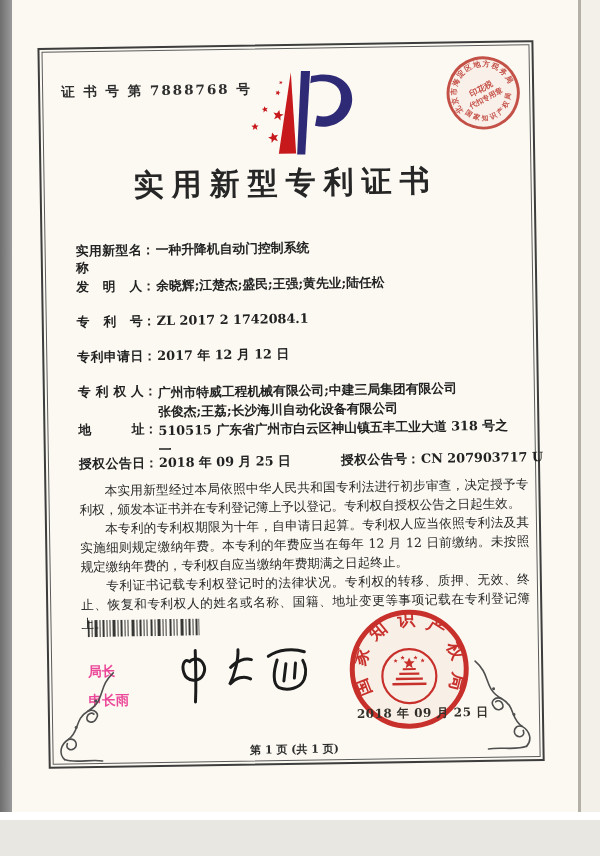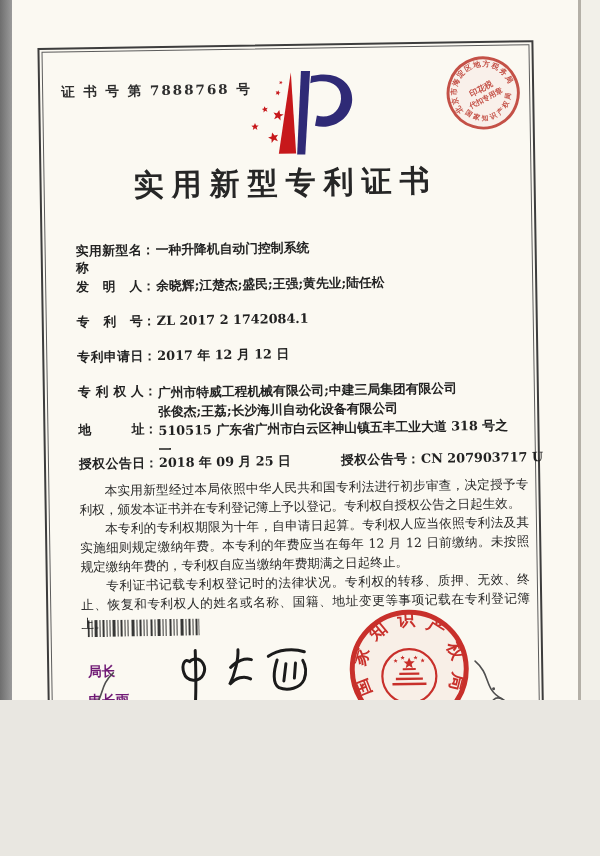--- a/index.html
+++ b/index.html
@@ -1,16 +1,16 @@
 <!DOCTYPE html>
 <html><head>
 <meta charset="utf-8">
 <style>
   html,body{margin:0;padding:0;background:#e9e7e1;}
-  .screen{position:relative;width:600px;height:700px;overflow:hidden;background:#ffffff;
+  .screen{position:relative;width:600px;height:820px;overflow:hidden;background:#ffffff;
           font-family:"DejaVu Serif", serif;color:#2b2b2b;}
   
   .paper{position:absolute;left:12px;top:0;width:588px;height:812px;background:#fbf9f2;}
   .scan-strip{position:absolute;left:0;top:0;width:12px;height:812px;
               background:linear-gradient(90deg,#6e6e6e,#9b9b9b);}
   .page-edge{position:absolute;left:578px;top:0;width:3px;height:812px;background:rgba(110,104,92,.5);}
   .outer-right{position:absolute;left:581px;top:0;width:19px;height:812px;background:#f2f0e9;}
   .scan-footer{position:absolute;left:0;top:812px;width:600px;height:44px;background:#ffffff;}
 
   
@@ -32,21 +32,21 @@
   .fvalue.multi{white-space:normal;width:372px;line-height:19px;}
   .gno{position:absolute;left:262px;top:0;}
   .gno .flabel{width:66px;}
   .gno .fvalue{left:80px;}
 
   .paras{position:absolute;left:78px;top:478px;width:449px;}
   .paras p{margin:0;font-size:12.6px;line-height:19px;font-weight:500;color:#292929;
            text-align:justify;text-indent:2em;}
 
   .barcode{position:absolute;left:84px;top:617px;width:112px;height:17px;}
-  .director{position:absolute;left:84px;top:660px;font-size:13.5px;font-weight:600;color:#701a75;}
+  .director{position:absolute;left:84px;top:660px;font-size:13.5px;font-weight:600;color:#ec4899;}
   .director div{margin-bottom:11px;}
   .signature{position:absolute;left:170px;top:642px;width:152px;height:64px;transform:rotate(-3deg);}
 
   .seal{position:absolute;left:342px;top:608px;width:126px;height:126px;opacity:.93;}
   .seal-date{position:absolute;left:352px;top:707px;font-size:12px;font-weight:700;
              letter-spacing:.5px;color:#33302b;white-space:nowrap;z-index:5;}
   .page-num{position:absolute;left:43px;top:742px;width:492px;text-align:center;
             font-size:11px;font-weight:600;color:#2d2d2d;}
 
   .flourish{position:absolute;width:66px;height:92px;}

